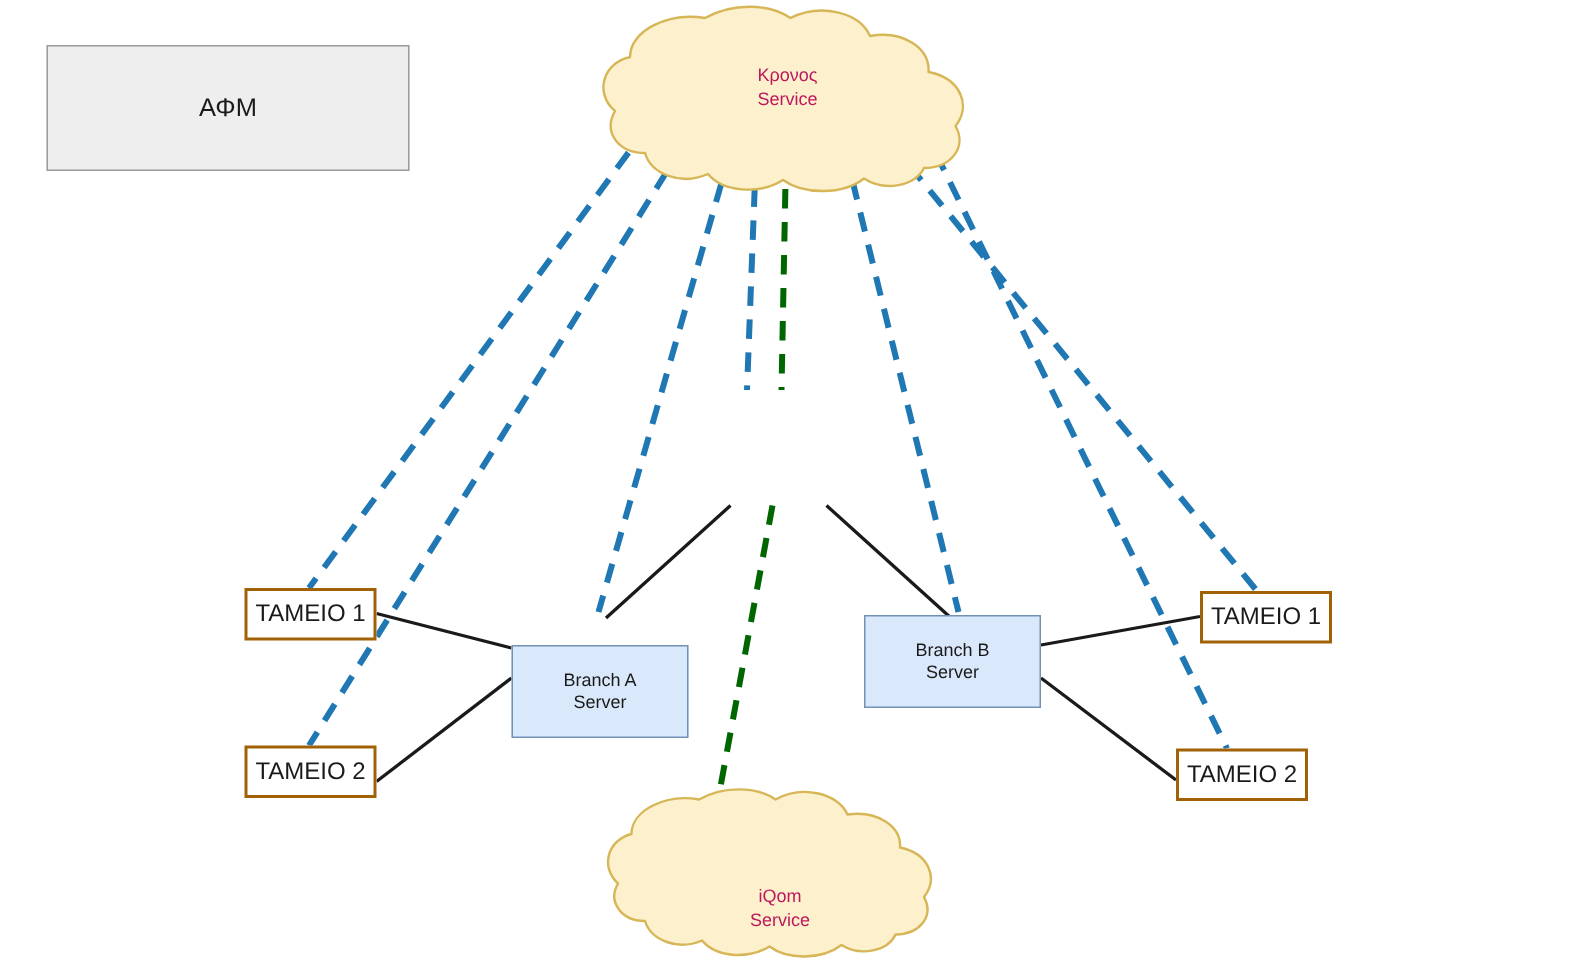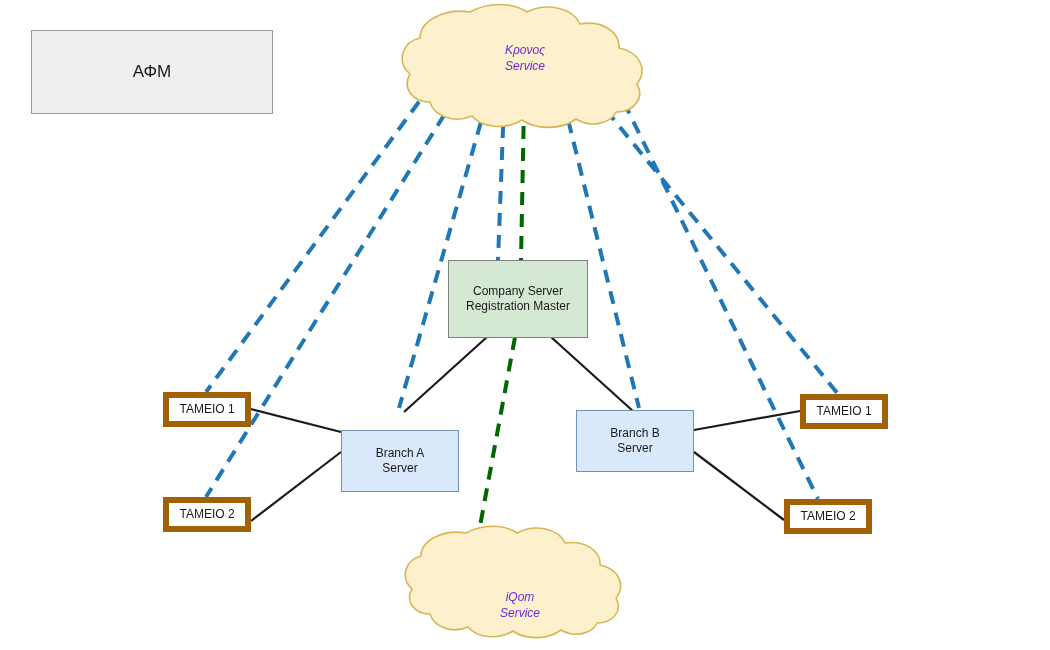--- a/index.html
+++ b/index.html
@@ -46,35 +46,34 @@
     border: 1px solid #808080;
     font-size: 12px;
   }
   .blue-box {
     background: #dae8fc;
     border: 1px solid #7292b5;
     font-size: 12px;
   }
   .white-box {
     background: #ffffff;
-    border: 6px solid #a16207;
-    font-size: 12px;
+    border: 2px solid #a16207;
+    font-size: 16px;
   }
   .cloud-label {
     position: absolute;
     display: flex;
     align-items: center;
     justify-content: center;
     text-align: center;
     font-size: 12px;
     line-height: 1.3;
-    color: #6d28d9;
+    color: #be185d;
     z-index: 6;
     pointer-events: none;
-    font-style: italic;
   }
   .line2 { display: block; }
 </style>
 </head>
 <body>
 
 <div id="canvas">
 
   <svg id="edges" viewBox="0 0 1050 650" xmlns="http://www.w3.org/2000/svg">
 
@@ -144,26 +143,20 @@
       <span class="line2">Service</span>
     </div>
   </div>
 
   <div class="node legend-box" style="left:31px; top:30px; width:242px; height:84px;">
     <div>
       <span class="line2">ΑΦΜ</span>
     </div>
   </div>
 
-  <div class="node green-box" style="left:448px; top:260px; width:140px; height:78px;">
-    <div>
-      <span>Company Server</span>
-      <span class="line2">Registration Master</span>
-    </div>
-  </div>
 
   <div class="node blue-box" style="left:341px; top:430px; width:118px; height:62px;">
     <div>
       <span>Branch A</span>
       <span class="line2">Server</span>
     </div>
   </div>
 
   <div class="node blue-box" style="left:576px; top:410px; width:118px; height:62px;justify-content:center;">
     <div>

